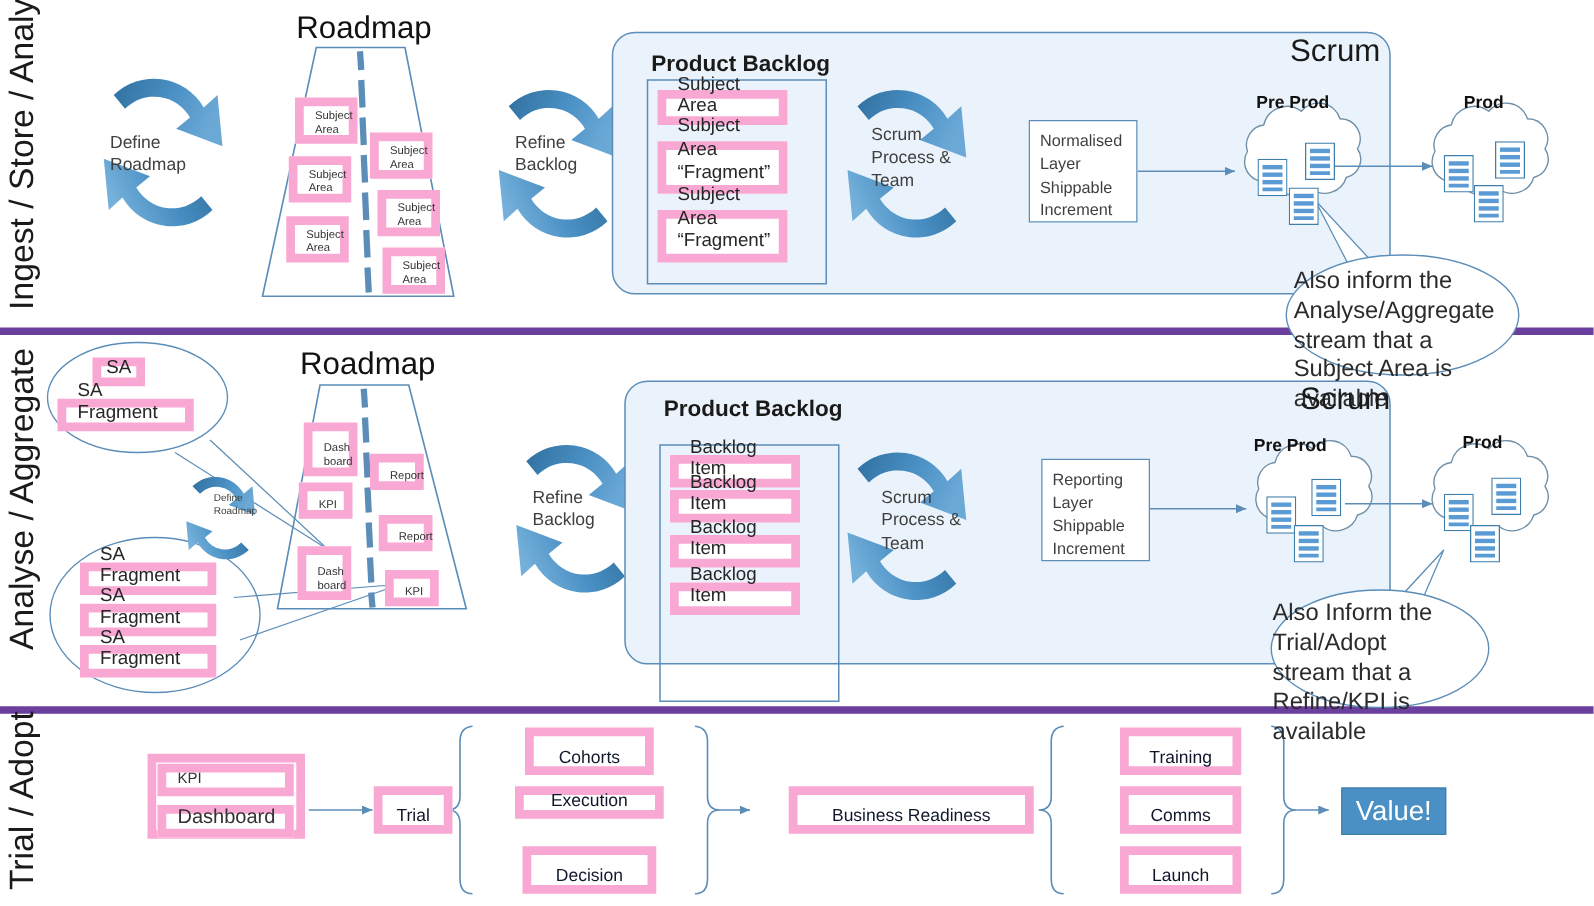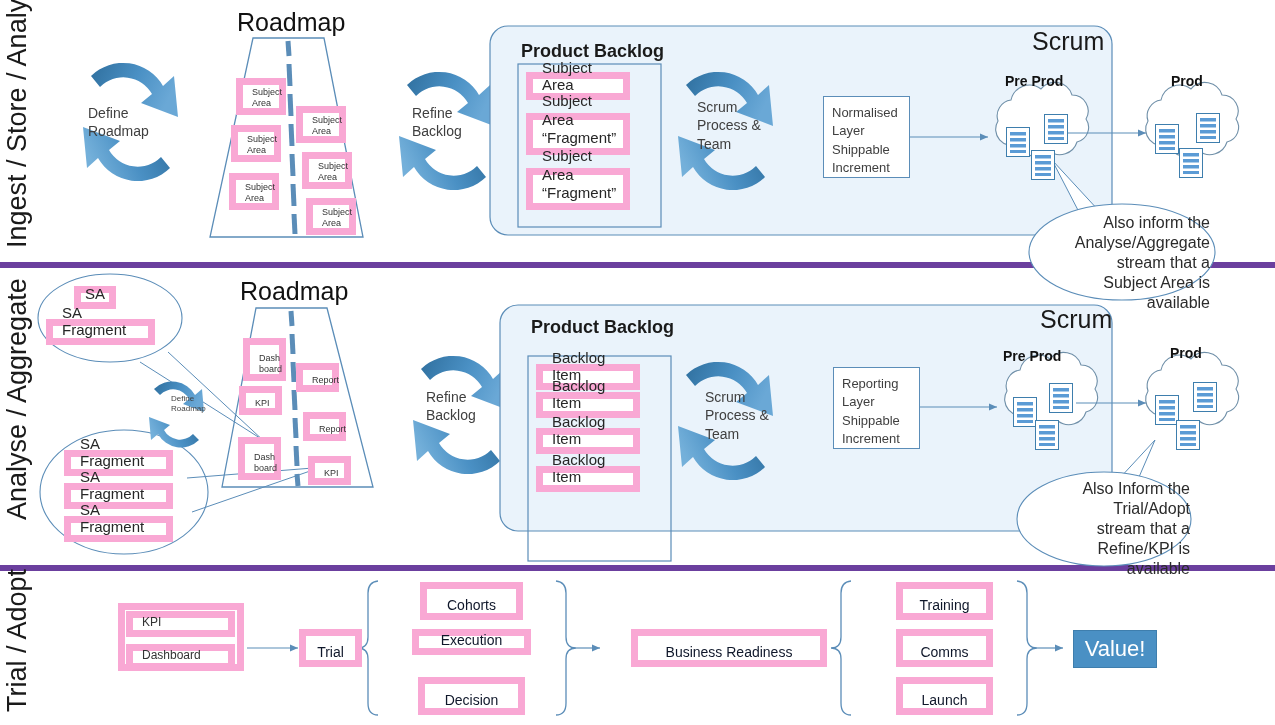--- a/index.html
+++ b/index.html
@@ -22,21 +22,21 @@
   .t-lg{font-size:14px;color:#0f172a;}
   .t-md{font-size:15px;color:#262626;}
   .t-sm{font-size:11px;color:#333;line-height:1.15;}
   .t-xs{font-size:9px;color:#333;line-height:1.15;}
 
   .hdr{position:absolute;font-size:18px;font-weight:bold;color:#1a1a1a;}
   .roadmap-ttl{position:absolute;font-size:25px;color:#111;}
   .scrum-ttl{position:absolute;font-size:25px;color:#1a1a1a;}
   .cyc-lbl{position:absolute;font-size:14px;color:#3f3f3f;line-height:1.32;text-align:left;}
   .cyc-lbl.small{font-size:8px;line-height:1.25;}
-  .callout-txt{position:absolute;font-size:16px;color:#2b2b2b;text-align:right;line-height:1.25;}
+  .callout-txt{position:absolute;font-size:19px;color:#2b2b2b;text-align:left;line-height:1.25;}
   .cloudlbl{position:absolute;font-size:14px;font-weight:bold;color:#111;}
   .valuebx{position:absolute;box-sizing:border-box;background:#4a90c4;border:1px solid #3e7ead;
      display:flex;align-items:center;justify-content:center;color:#ffffff;font-size:22px;}
   .msgbx{position:absolute;box-sizing:border-box;border:1px solid #5b8db8;background:#fff;
      font-size:13px;color:#3f3f3f;line-height:1.42;padding:7px 0 0 8px;}
 </style>
 </head>
 <body>
 
 <div class="canvas">
@@ -453,21 +453,21 @@
   <div>stream that a</div>
   <div>Refine/KPI is</div>
   <div>available</div>
 </div>
 
 <div class="bx" style="left:118px;top:603px;width:126px;height:68px;background:transparent;"></div>
 <div class="bx pad" style="left:126px;top:611px;width:109px;height:26px;">
       <span class="t-sm" style="font-size:12px;">KPI</span>
     </div>
 <div class="bx pad" style="left:126px;top:644px;width:109px;height:26px;">
-      <span class="t-sm" style="font-size:12px;">Dashboard</span>
+      <span class="t-sm" style="font-size:16px;">Dashboard</span>
     </div>
 
 <div class="bx ctr" style="left:299px;top:629px;width:63px;height:38px;">
       <span class="t-lg">Trial</span>
     </div>
 
 <div class="bx ctr" style="left:420px;top:582px;width:103px;height:38px;">
       <span class="t-lg">Cohorts</span>
     </div>
 <div class="bx ctr" style="left:412px;top:629px;width:119px;height:26px;">

